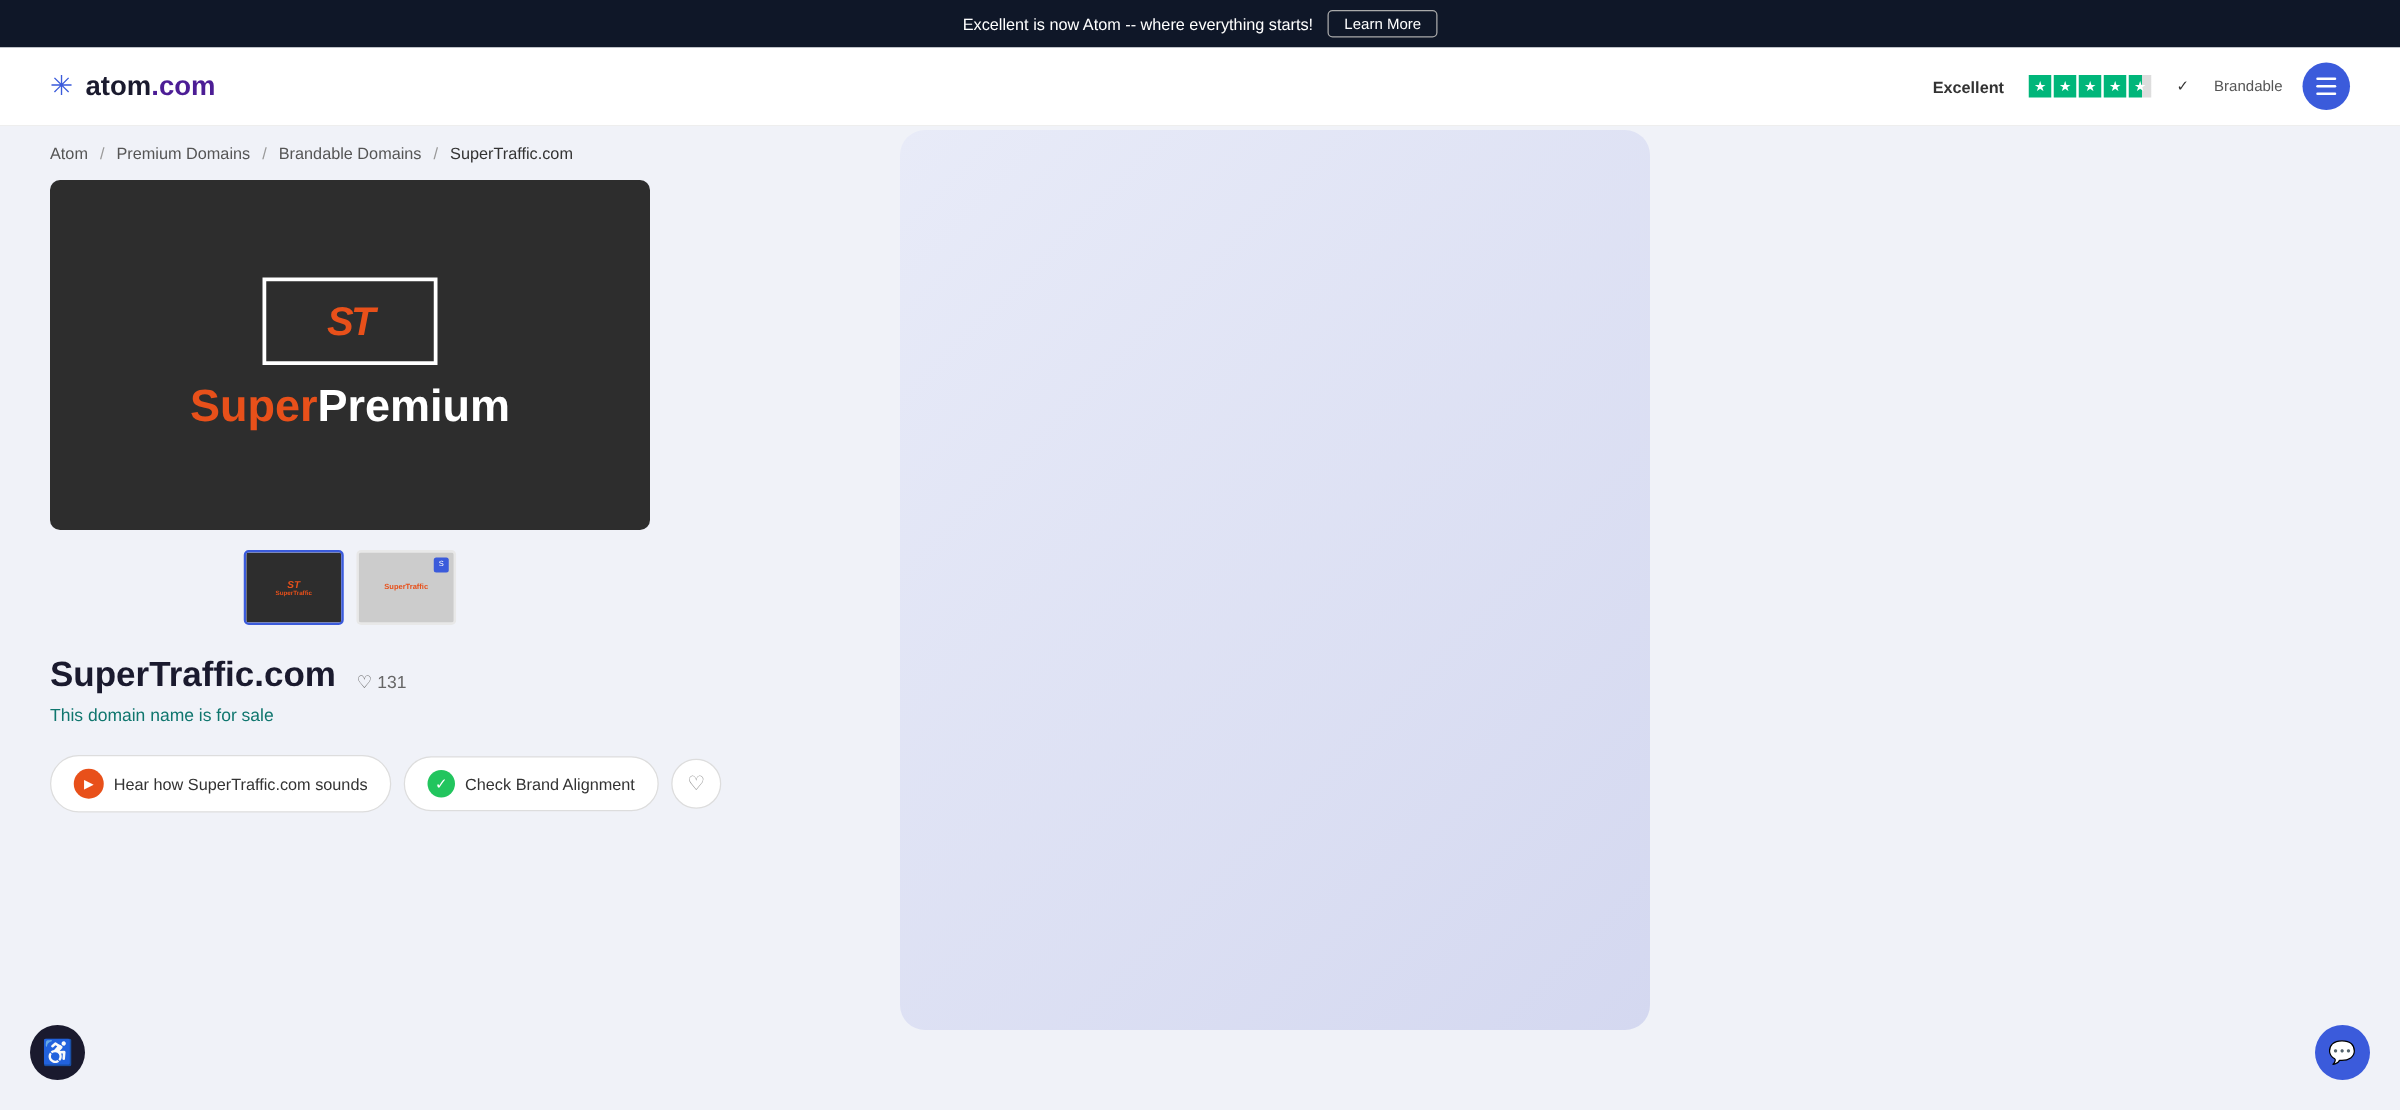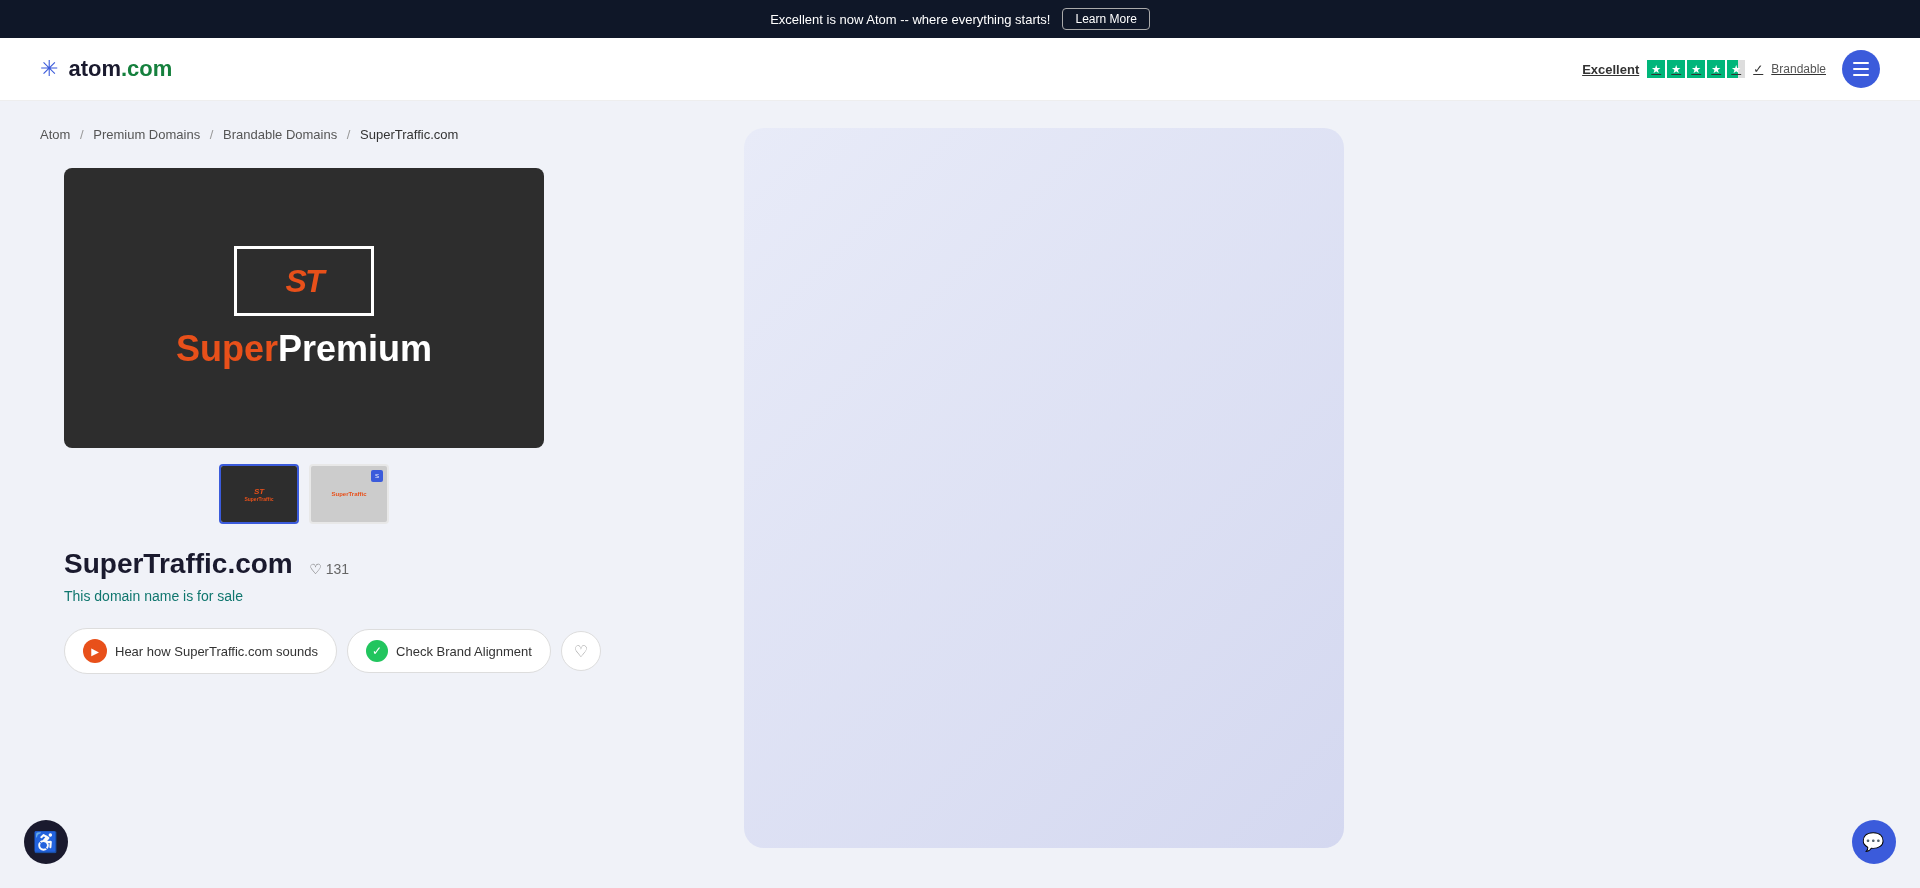--- a/index.html
+++ b/index.html
@@ -39,33 +39,32 @@
     .logo-area {
       display: flex;
       align-items: center;
       gap: 6px;
     }
     .logo-text {
       font-size: 22px;
       font-weight: 700;
       color: #1a1a2e;
     }
-    .logo-text span { color: #15803d; margin-top: 41px; }
+    .logo-text span { color: #4c1d95; margin-top: 41px; }
     .header-right {
       display: flex;
       align-items: center;
       gap: 16px;
     }
     .trustpilot-area {
       display: flex;
       align-items: center;
-      gap: 8px;
+      gap: 20px;
       font-size: 13px;
       color: #333;
-      text-decoration: underline;
     }
     .trust-excellent { font-weight: 600; }
     .trust-stars {
       display: flex;
       gap: 2px;
     }
     .trust-star {
       width: 18px;
       height: 18px;
       background: #00b67a;
@@ -94,36 +93,35 @@
     }
     .menu-btn span {
       width: 16px;
       height: 2px;
       background: white;
       border-radius: 1px;
     }
 
     
     .breadcrumb {
-      padding: 26px 40px;
+      padding: 14px 40px;
       font-size: 13px;
       color: #555;
       background: #f0f2f8;
     }
     .breadcrumb a { color: #555; text-decoration: none; }
     .breadcrumb .sep { margin: 0 6px; color: #999; }
     .breadcrumb .current { color: #333; }
 
     
     .main-content {
       display: flex;
       padding: 0 40px 40px 40px;
       gap: 60px;
       max-width: 1920px;
-      margin-left: 24px;
     }
 
     
     .left-section {
       flex: 0 0 680px;
       max-width: 680px;
     }
 
     
     .logo-card {

